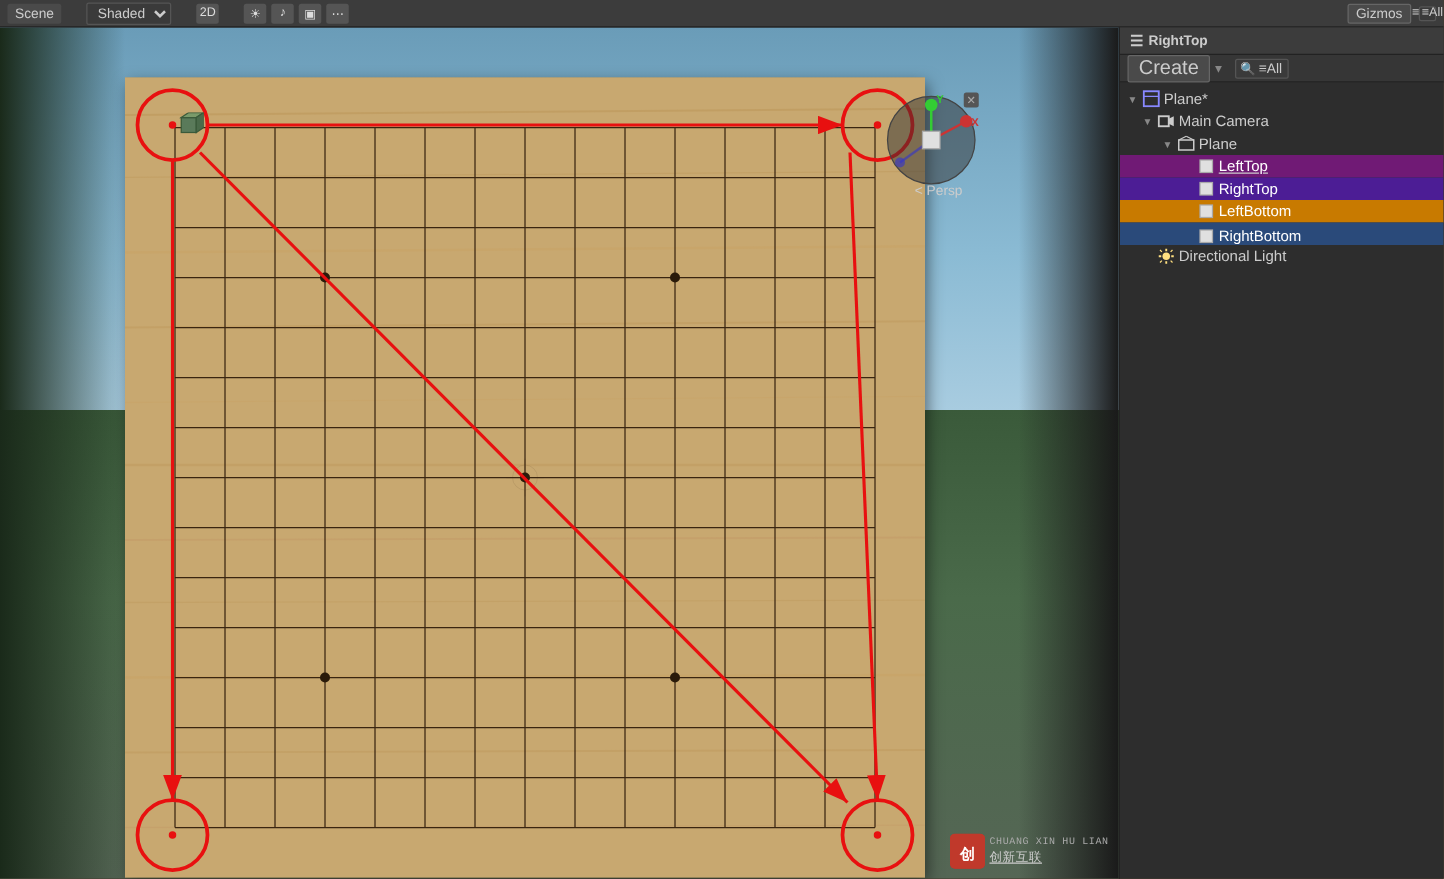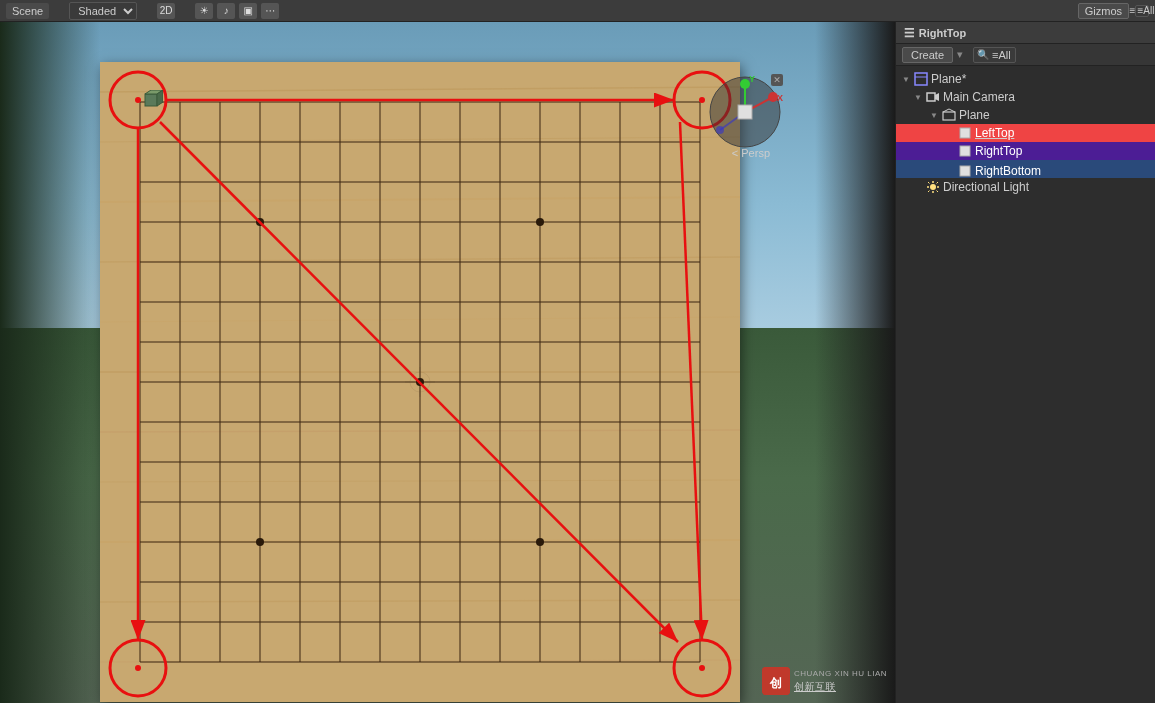--- a/index.html
+++ b/index.html
@@ -208,21 +208,21 @@
       display: flex;
       align-items: center;
       padding: 0 6px;
       gap: 4px;
     }
     .create-btn {
       background: #4a4a4a;
       border: 1px solid #666;
       border-radius: 2px;
       padding: 1px 8px;
-      font-size: 11px;
+      font-size: 16px;
       color: #ccc;
       cursor: pointer;
     }
     .all-btn {
       background: #3a3a3a;
       border: 1px solid #555;
       border-radius: 2px;
       padding: 1px 4px;
       font-size: 11px;
       color: #ccc;
@@ -466,21 +466,21 @@
     <div class="persp-label">&lt; Persp</div>
 
     <div class="watermark">
       <div class="watermark-logo">
         <svg width="28" height="28" xmlns="http://www.w3.org/2000/svg">
           <rect width="28" height="28" rx="4" fill="#c0392b"></rect>
           <text x="14" y="20" fill="white" font-size="12" font-weight="bold" text-anchor="middle">创</text>
         </svg>
       </div>
       <div class="watermark-text">
-        <div style="font-size:8px;letter-spacing:0.5px;">CHUANG XIN HU LIAN</div>
+        <div style="font-size:8px;letter-spacing:0.5px;font-family:Liberation Mono, monospace;">CHUANG XIN HU LIAN</div>
         <div style="font-size:10px;color:#ccc;text-decoration:underline;">创新互联</div>
       </div>
     </div>
   </div>
 
   <div class="hierarchy-panel">
     <div class="hierarchy-header">
       <span style="font-size:12px;">☰</span>
       <span>RightTop</span>
     </div>
@@ -521,40 +521,49 @@
         <span class="tree-icon">
           <svg width="14" height="14">
               <rect x="1" y="4" width="12" height="8" fill="none" stroke="#ccc" stroke-width="1.2"></rect>
               <line x1="1" y1="4" x2="7" y2="1" stroke="#ccc" stroke-width="1"></line>
               <line x1="13" y1="4" x2="7" y2="1" stroke="#ccc" stroke-width="1"></line>
             </svg>
         </span>
         <span>Plane</span>
       </div>
 
-      <div class="tree-item tree-indent-3" style="background:#ef4444;text-decoration:underline;">
+      <div class="tree-item tree-indent-3" style="background:#701a75;text-decoration:underline;">
         <span class="tree-arrow" style="color:#fff;"></span>
         <span class="tree-icon">
           <svg width="14" height="14">
               <rect x="2" y="2" width="10" height="10" fill="#e0e0e0" stroke="#aaa" stroke-width="1"></rect>
             </svg>
         </span>
         <span style="color:#fff;">LeftTop</span>
       </div>
 
       <div class="tree-item tree-indent-3" style="background:#4c1d95;">
         <span class="tree-arrow" style="color:#fff;"></span>
         <span class="tree-icon">
           <svg width="14" height="14">
               <rect x="2" y="2" width="10" height="10" fill="#e0e0e0" stroke="#aaa" stroke-width="1"></rect>
             </svg>
         </span>
         <span style="color:#fff;">RightTop</span>
       </div>
 
+      <div class="tree-item tree-indent-3" style="background:#c87a00;">
+        <span class="tree-arrow" style="color:#fff;"></span>
+        <span class="tree-icon">
+          <svg width="14" height="14">
+              <rect x="2" y="2" width="10" height="10" fill="#e0e0e0" stroke="#aaa" stroke-width="1"></rect>
+            </svg>
+        </span>
+        <span style="color:#fff;">LeftBottom</span>
+      </div>
 
       <div class="tree-item tree-indent-3 selected">
         <span class="tree-arrow" style="color:#fff;"></span>
         <span class="tree-icon">
           <svg width="14" height="14">
               <rect x="2" y="2" width="10" height="10" fill="#e0e0e0" stroke="#aaa" stroke-width="1"></rect>
             </svg>
         </span>
         <span style="color:#fff;">RightBottom</span>
       </div>

